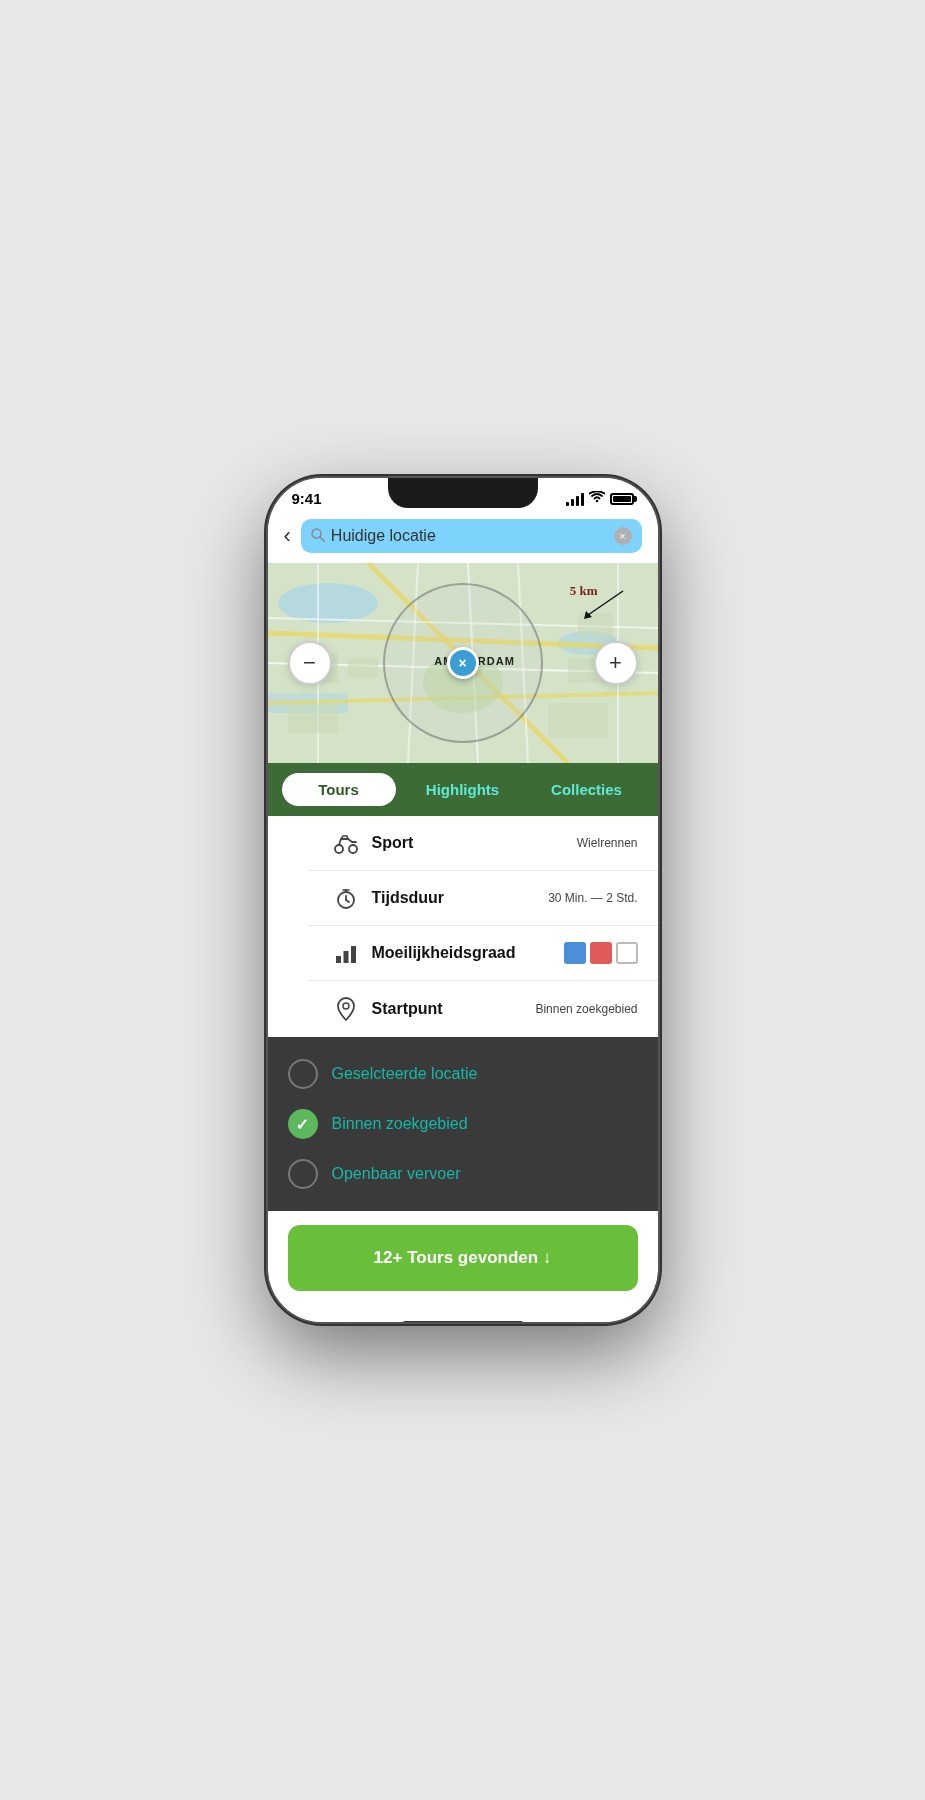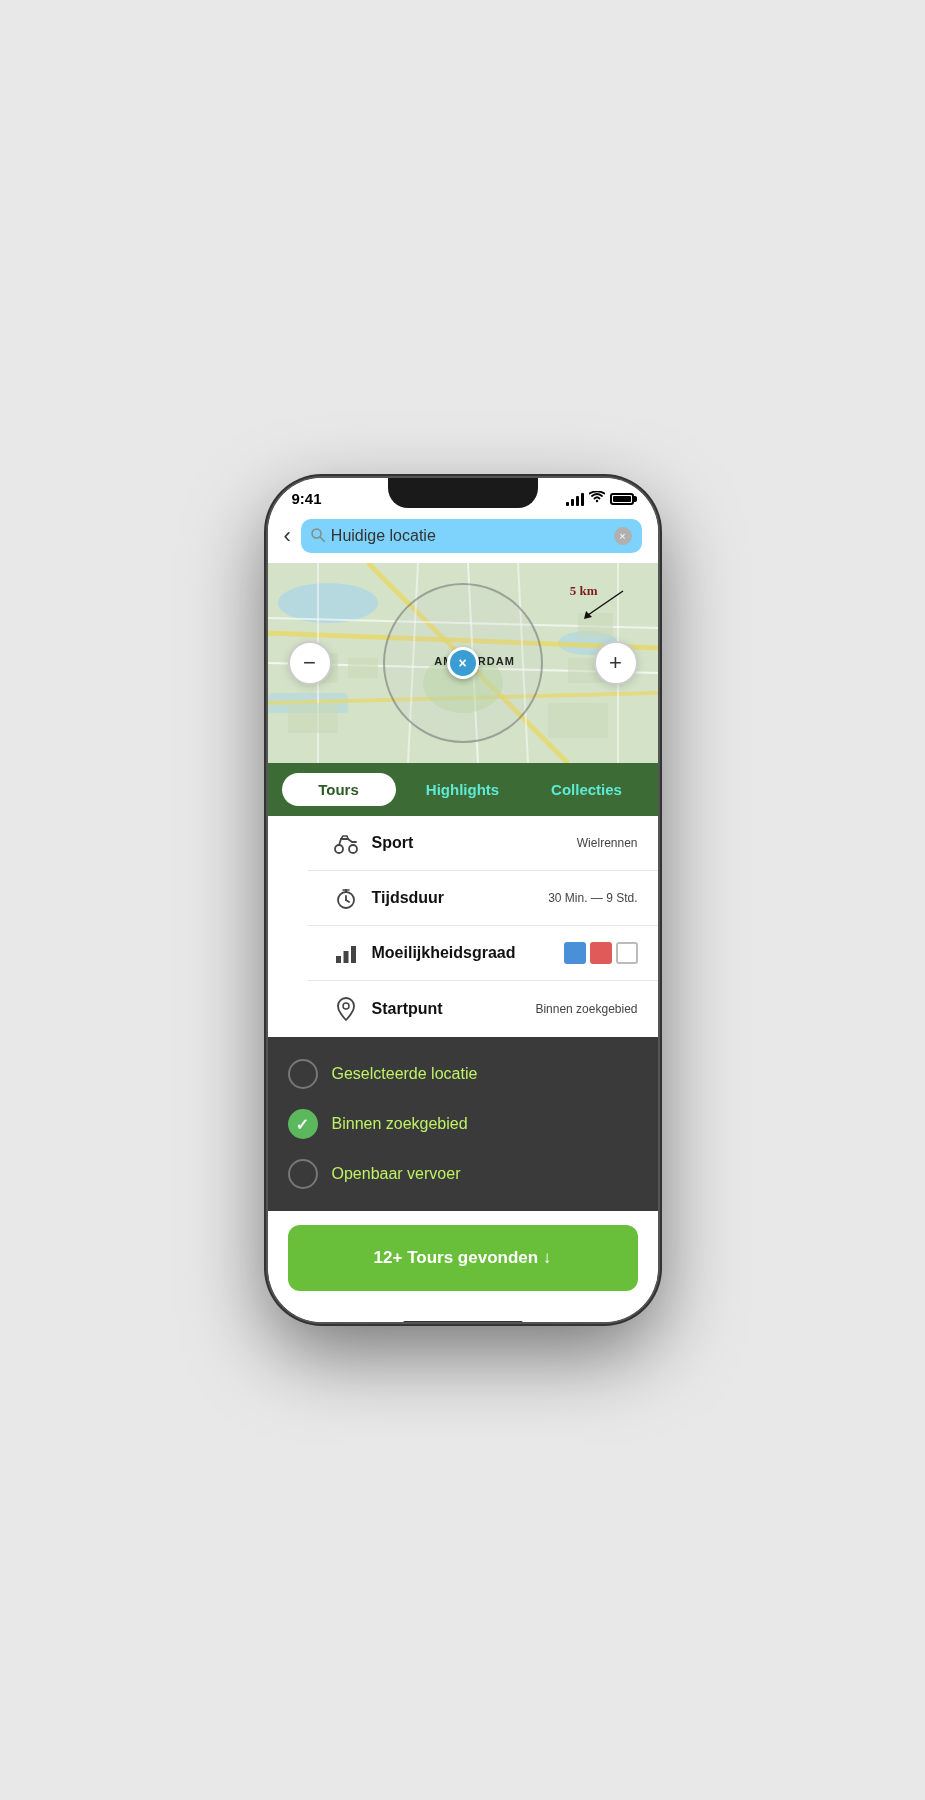--- a/index.html
+++ b/index.html
@@ -347,21 +347,21 @@
       border-color: #5cb85c;
     }
     .radio-circle.checked::after {
       content: '✓';
       color: #fff;
       font-size: 16px;
       font-weight: 700;
     }
     .radio-label {
       font-size: 16px;
-      color: #bef264;
+      color: #14b8a6;
     }
 
     
     .cta-section {
       background: #fff;
       padding: 14px 20px 20px;
     }
     .cta-button {
       width: 100%;
       background: #6abf3a;
@@ -516,21 +516,21 @@
         <div class="filter-icon">
           <svg width="22" height="22" viewBox="0 0 22 22" fill="none">
             <circle cx="11" cy="13" r="8" stroke="#444" stroke-width="1.8"></circle>
             <line x1="11" y1="5" x2="11" y2="3" stroke="#444" stroke-width="2" stroke-linecap="round"></line>
             <line x1="8" y1="3" x2="14" y2="3" stroke="#444" stroke-width="1.5" stroke-linecap="round"></line>
             <line x1="11" y1="13" x2="11" y2="9" stroke="#444" stroke-width="1.8" stroke-linecap="round"></line>
             <line x1="11" y1="13" x2="14" y2="15" stroke="#444" stroke-width="1.8" stroke-linecap="round"></line>
           </svg>
         </div>
         <span class="filter-label">Tijdsduur</span>
-        <span class="filter-value">30 Min. — 9 Std.</span>
+        <span class="filter-value">30 Min. — 2 Std.</span>
       </div>
 
       <div class="filter-row">
         <div class="filter-icon">
           <svg width="22" height="22" viewBox="0 0 22 22" fill="none">
             <rect x="1" y="14" width="5" height="7" fill="#444"></rect>
             <rect x="8.5" y="9" width="5" height="12" fill="#444"></rect>
             <rect x="16" y="4" width="5" height="17" fill="#444"></rect>
           </svg>
         </div>

